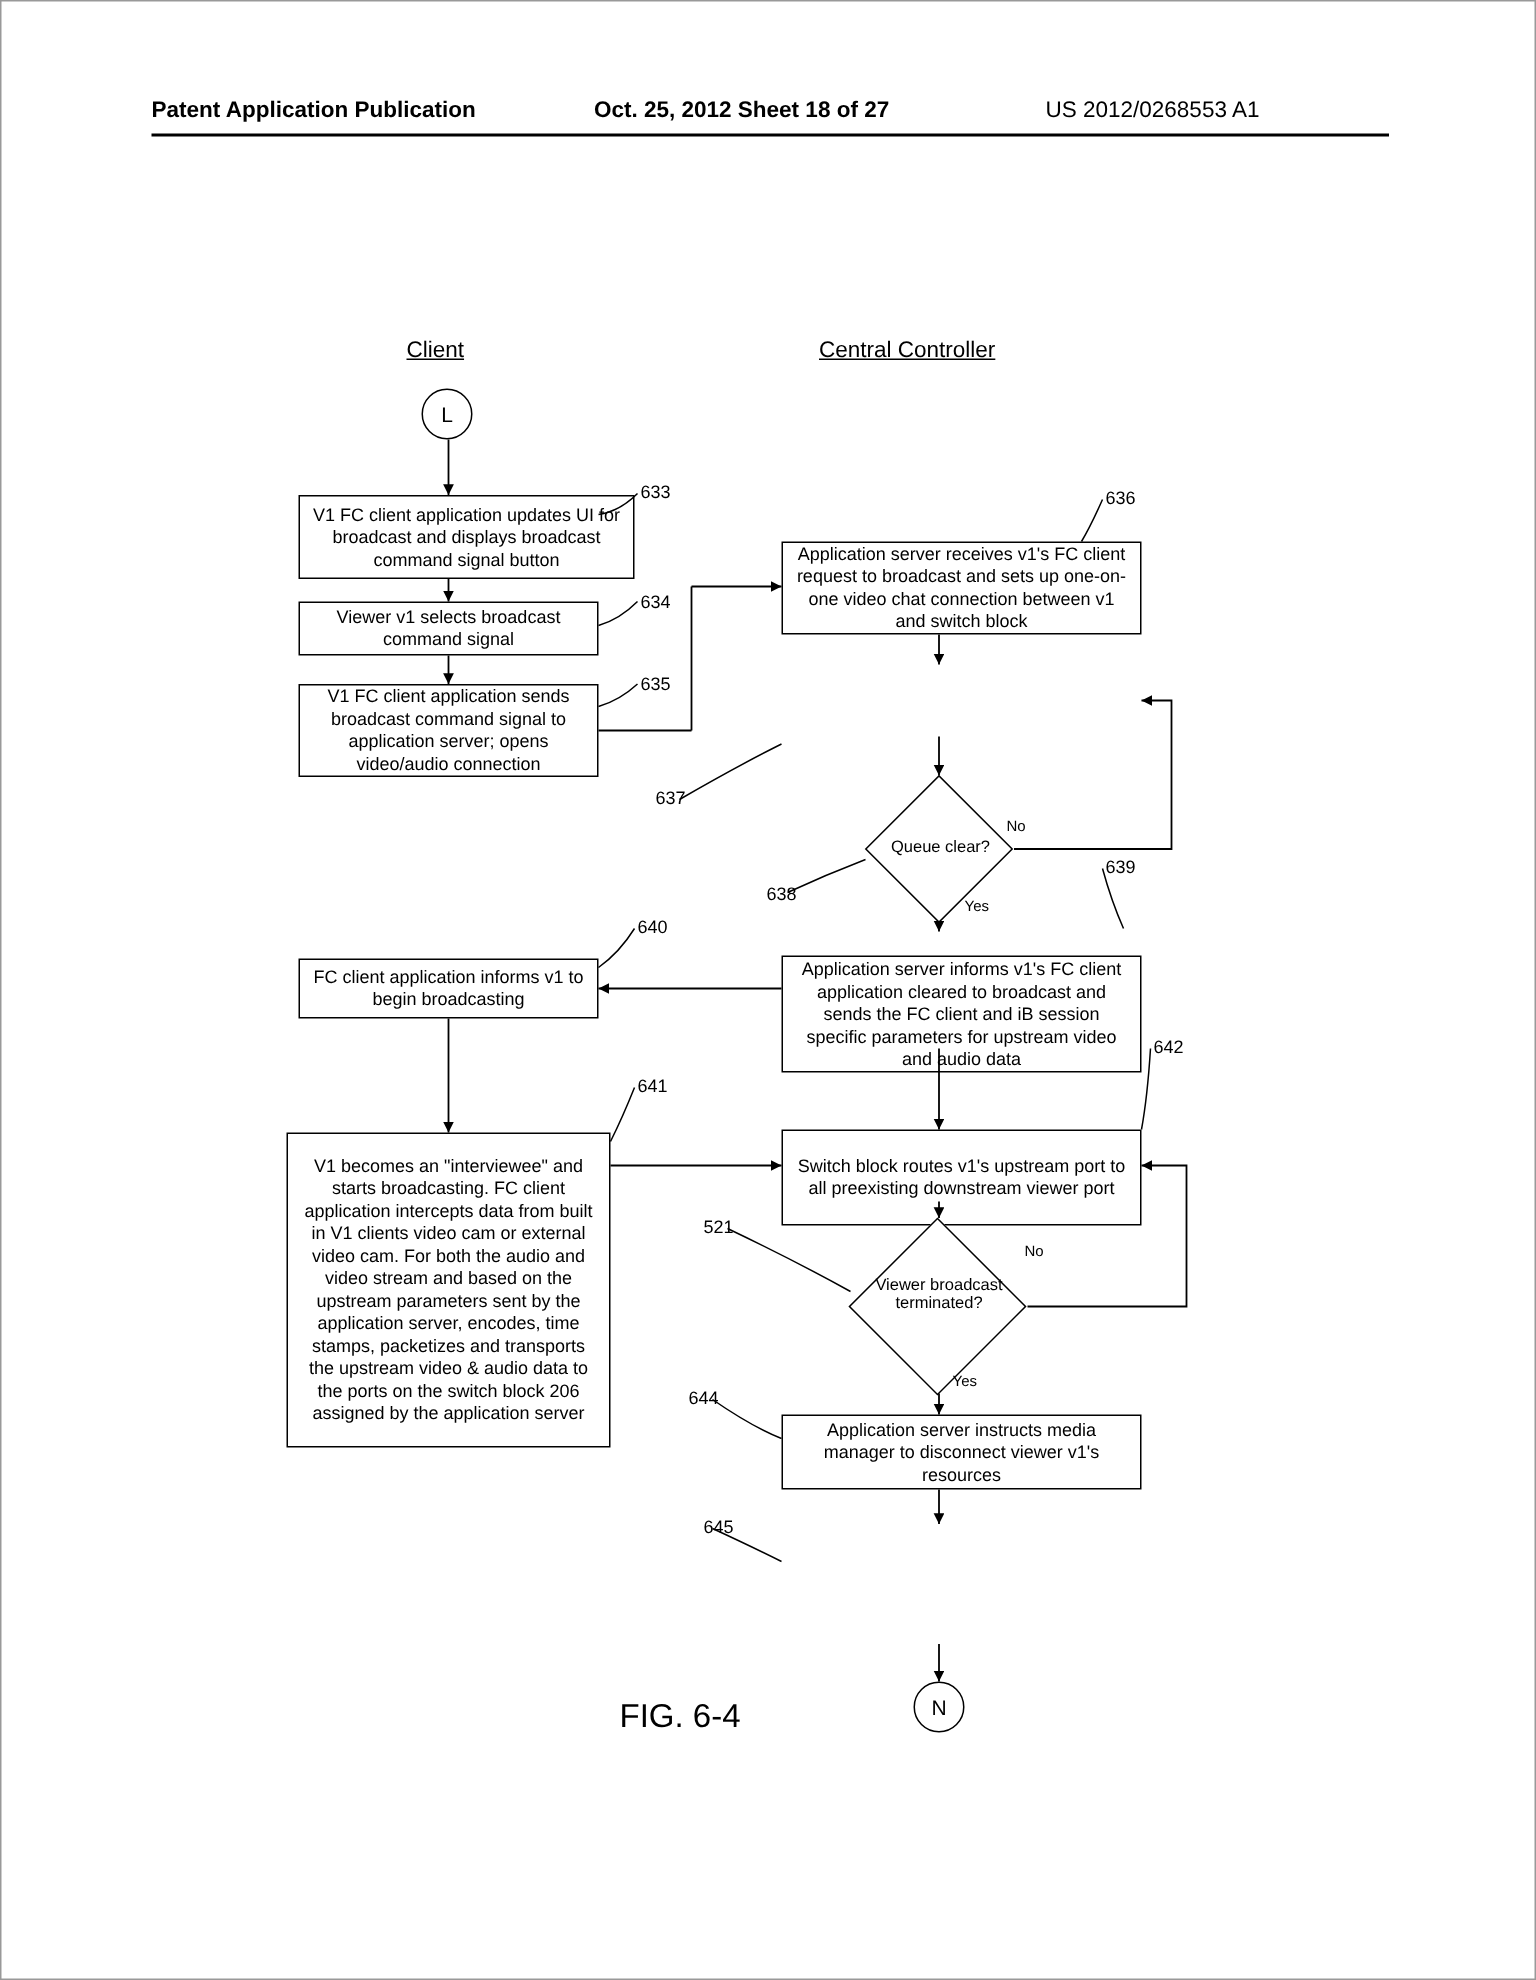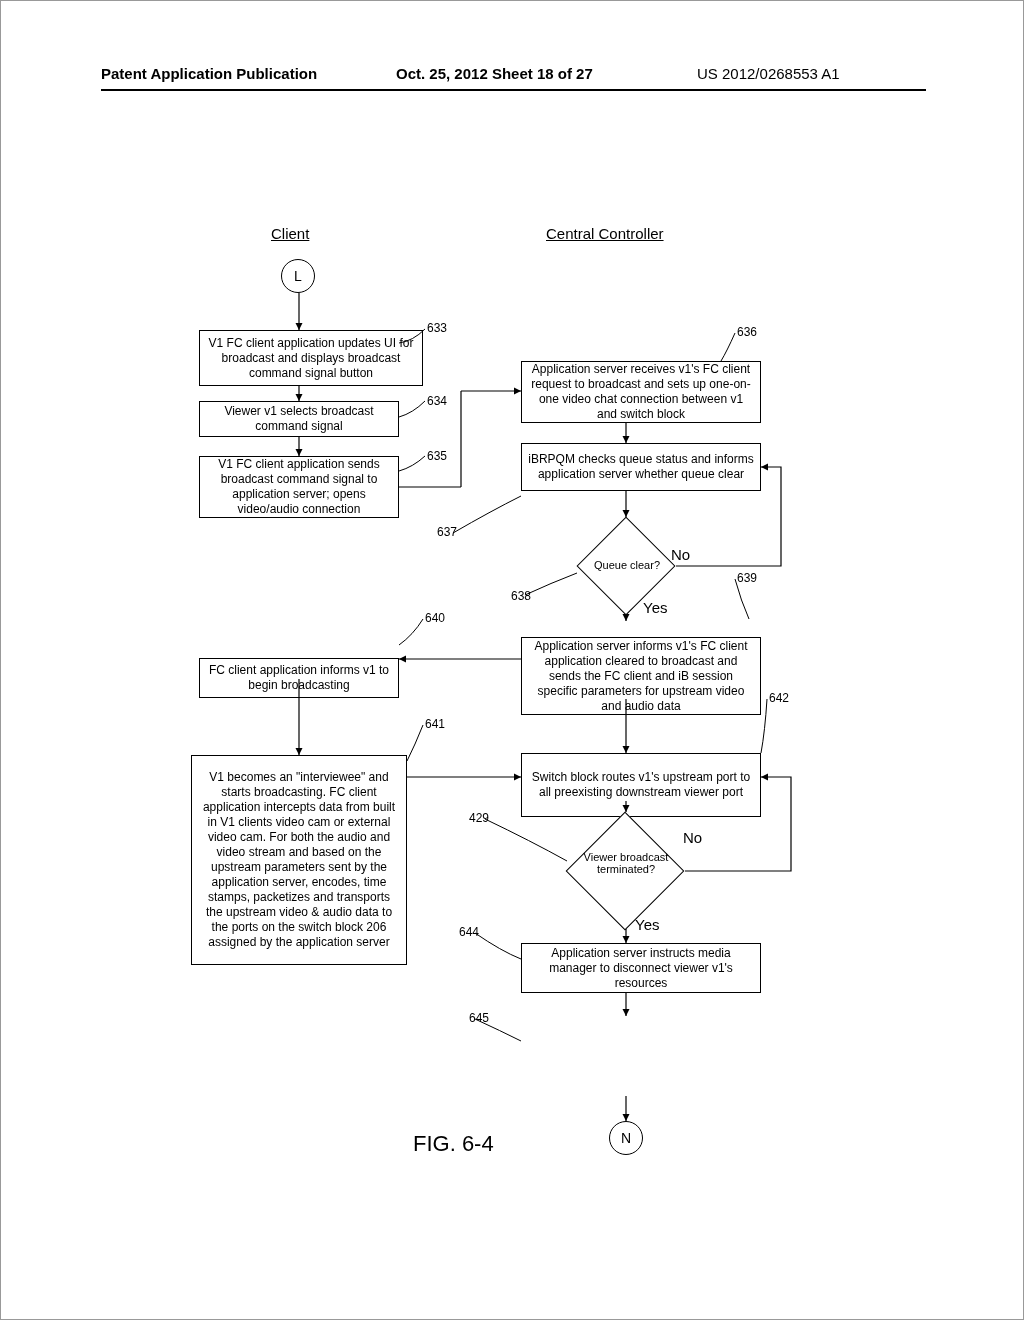--- a/index.html
+++ b/index.html
@@ -76,21 +76,21 @@
     background: white;
   }
   .diamond-label {
     position: absolute;
     font-size: 11px;
     text-align: center;
     width: 120px;
   }
   .edge-label {
     position: absolute;
-    font-size: 15px;
+    font-size: 10px;
   }
   .ref-label {
     position: absolute;
     font-size: 12px;
   }
   .fig-label {
     position: absolute;
     font-size: 22px;
   }
   svg.arrows {
@@ -119,32 +119,29 @@
 
   <div class="box" style="top:329px; left:198px; width:224px; height:56px;">
     <span>V1 FC client application updates UI for broadcast  and displays broadcast command signal button</span>
   </div>
   <div class="box" style="top:400px; left:198px; width:200px; height:36px;">
     <span>Viewer v1 selects broadcast command signal</span>
   </div>
   <div class="box" style="top:455px; left:198px; width:200px; height:62px;">
     <span>V1 FC client application sends broadcast command signal to application server; opens video/audio connection</span>
   </div>
-  <div class="box" style="top:657px; left:198px; width:200px; height:40px;">
+  <div class="box" style="top:638px; left:198px; width:200px; height:40px;">
     <span>FC client application informs v1 to begin broadcasting</span>
   </div>
   <div class="box" style="top:754px; left:190px; width:216px; height:210px;">
     <span>V1 becomes an "interviewee" and starts broadcasting.  FC client application intercepts data from built in V1 clients video cam or external video cam.  For both the audio and video stream and based on the upstream parameters sent by the application  server, encodes, time stamps, packetizes and transports the upstream video &amp; audio data to the ports on the switch block 206 assigned by the application server</span>
   </div>
 
   <div class="box" style="top:360px; left:520px; width:240px; height:62px;">
     <span>Application server receives v1's FC client request to broadcast and sets up one-on-one video chat connection between v1 and switch block</span>
-  </div>
-  <div class="box" style="top:442px; left:520px; width:240px; height:48px;">
-    <span>iBRPQM checks queue status and informs application server whether queue clear</span>
   </div>
 
   <div class="diamond" style="top:530px; left:590px; width:70px; height:70px;"></div>
   <div class="diamond-label" style="top:558px; left:566px;">Queue clear?</div>
 
   <div class="box" style="top:636px; left:520px; width:240px; height:78px;">
     <span>Application server informs v1's FC client application cleared to broadcast and sends the FC client and iB session specific parameters for upstream video and audio data</span>
   </div>
   <div class="box" style="top:752px; left:520px; width:240px; height:64px;">
     <span>Switch block routes v1's  upstream port to all preexisting downstream viewer port</span>
@@ -169,21 +166,21 @@
   <div class="ref-label" style="top:320px; left:426px;">633</div>
   <div class="ref-label" style="top:393px; left:426px;">634</div>
   <div class="ref-label" style="top:448px; left:426px;">635</div>
   <div class="ref-label" style="top:324px; left:736px;">636</div>
   <div class="ref-label" style="top:524px; left:436px;">637</div>
   <div class="ref-label" style="top:588px; left:510px;">638</div>
   <div class="ref-label" style="top:570px; left:736px;">639</div>
   <div class="ref-label" style="top:610px; left:424px;">640</div>
   <div class="ref-label" style="top:716px; left:424px;">641</div>
   <div class="ref-label" style="top:690px; left:768px;">642</div>
-  <div class="ref-label" style="top:810px; left:468px;">429</div>
+  <div class="ref-label" style="top:810px; left:468px;">521</div>
   <div class="ref-label" style="top:924px; left:458px;">644</div>
   <div class="ref-label" style="top:1010px; left:444px;margin-left:24px;">645</div>
 
   <div class="fig-label" style="top:1130px; left:412px;">FIG. 6-4</div>
 
   <svg class="arrows">
     <defs>
       <marker id="ah" markerWidth="8" markerHeight="8" refX="6" refY="3" orient="auto">
         <path d="M0,0 L6,3 L0,6 Z" fill="#000"></path>
       </marker>

